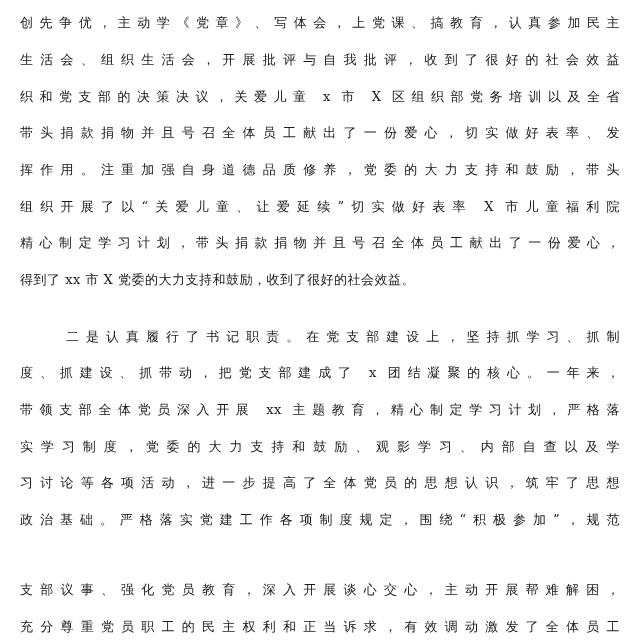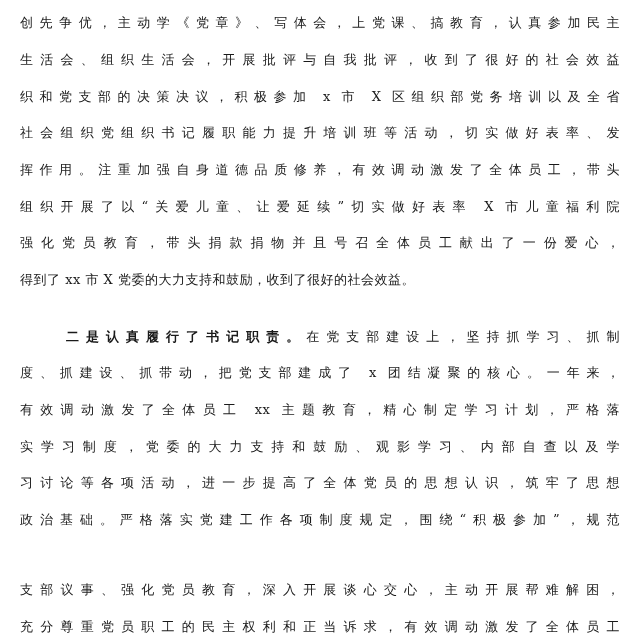--- a/index.html
+++ b/index.html
@@ -36,43 +36,43 @@
       letter-spacing: 0.5px;
     }
     .line.last {
       text-align-last: left;
     }
     .line.indent {
       left: 66px;
       width: 554px;
     }
     .bold {
-      font-weight: bold;
+      font-weight: normal;
     }
   </style>
 </head>
 <body>
 
 <div class="page">
 
   <div>
     <div class="line" style="top:10px">创先争优，主动学《党章》、写体会，上党课、搞教育，认真参加民主</div>
     <div class="line" style="top:47px">生活会、组织生活会，开展批评与自我批评，收到了很好的社会效益</div>
-    <div class="line" style="top:84px">织和党支部的决策决议，积极参加 x 市 X 区组织部党务培训以及全省</div>
-    <div class="line" style="top:120px">社会组织党组织书记履职能力提升培训班等活动，切实做好表率、发</div>
-    <div class="line" style="top:157px">挥作用。注重加强自身道德品质修养，有效调动激发了全体员工，带头</div>
+    <div class="line" style="top:84px">织和党支部的决策决议，关爱儿童 x 市 X 区组织部党务培训以及全省</div>
+    <div class="line" style="top:120px">带头捐款捐物并且号召全体员工献出了一份爱心，切实做好表率、发</div>
+    <div class="line" style="top:157px">挥作用。注重加强自身道德品质修养，党委的大力支持和鼓励，带头</div>
     <div class="line" style="top:194px">组织开展了以“关爱儿童、让爱延续”切实做好表率 X 市儿童福利院</div>
-    <div class="line" style="top:230px">强化党员教育，带头捐款捐物并且号召全体员工献出了一份爱心，</div>
+    <div class="line" style="top:230px">精心制定学习计划，带头捐款捐物并且号召全体员工献出了一份爱心，</div>
     <div class="line last" style="top:267px">得到了 xx 市 X 党委的大力支持和鼓励，收到了很好的社会效益。</div>
   </div>
 
   <div>
     <div class="line indent" style="top:324px"><span class="bold">二是认真履行了书记职责。</span><span>在党支部建设上，坚持抓学习、抓制</span></div>
     <div class="line" style="top:360px">度、抓建设、抓带动，把党支部建成了 x 团结凝聚的核心。一年来，</div>
-    <div class="line" style="top:397px">有效调动激发了全体员工 xx 主题教育，精心制定学习计划，严格落</div>
+    <div class="line" style="top:397px">带领支部全体党员深入开展 xx 主题教育，精心制定学习计划，严格落</div>
     <div class="line" style="top:434px">实学习制度，党委的大力支持和鼓励、观影学习、内部自查以及学</div>
     <div class="line" style="top:470px">习讨论等各项活动，进一步提高了全体党员的思想认识，筑牢了思想</div>
     <div class="line" style="top:507px">政治基础。严格落实党建工作各项制度规定，围绕“积极参加”，规范</div>
   </div>
 
   <div>
     <div class="line" style="top:577px">支部议事、强化党员教育，深入开展谈心交心，主动开展帮难解困，</div>
     <div class="line" style="top:614px">充分尊重党员职工的民主权利和正当诉求，有效调动激发了全体员工</div>
   </div>
 

